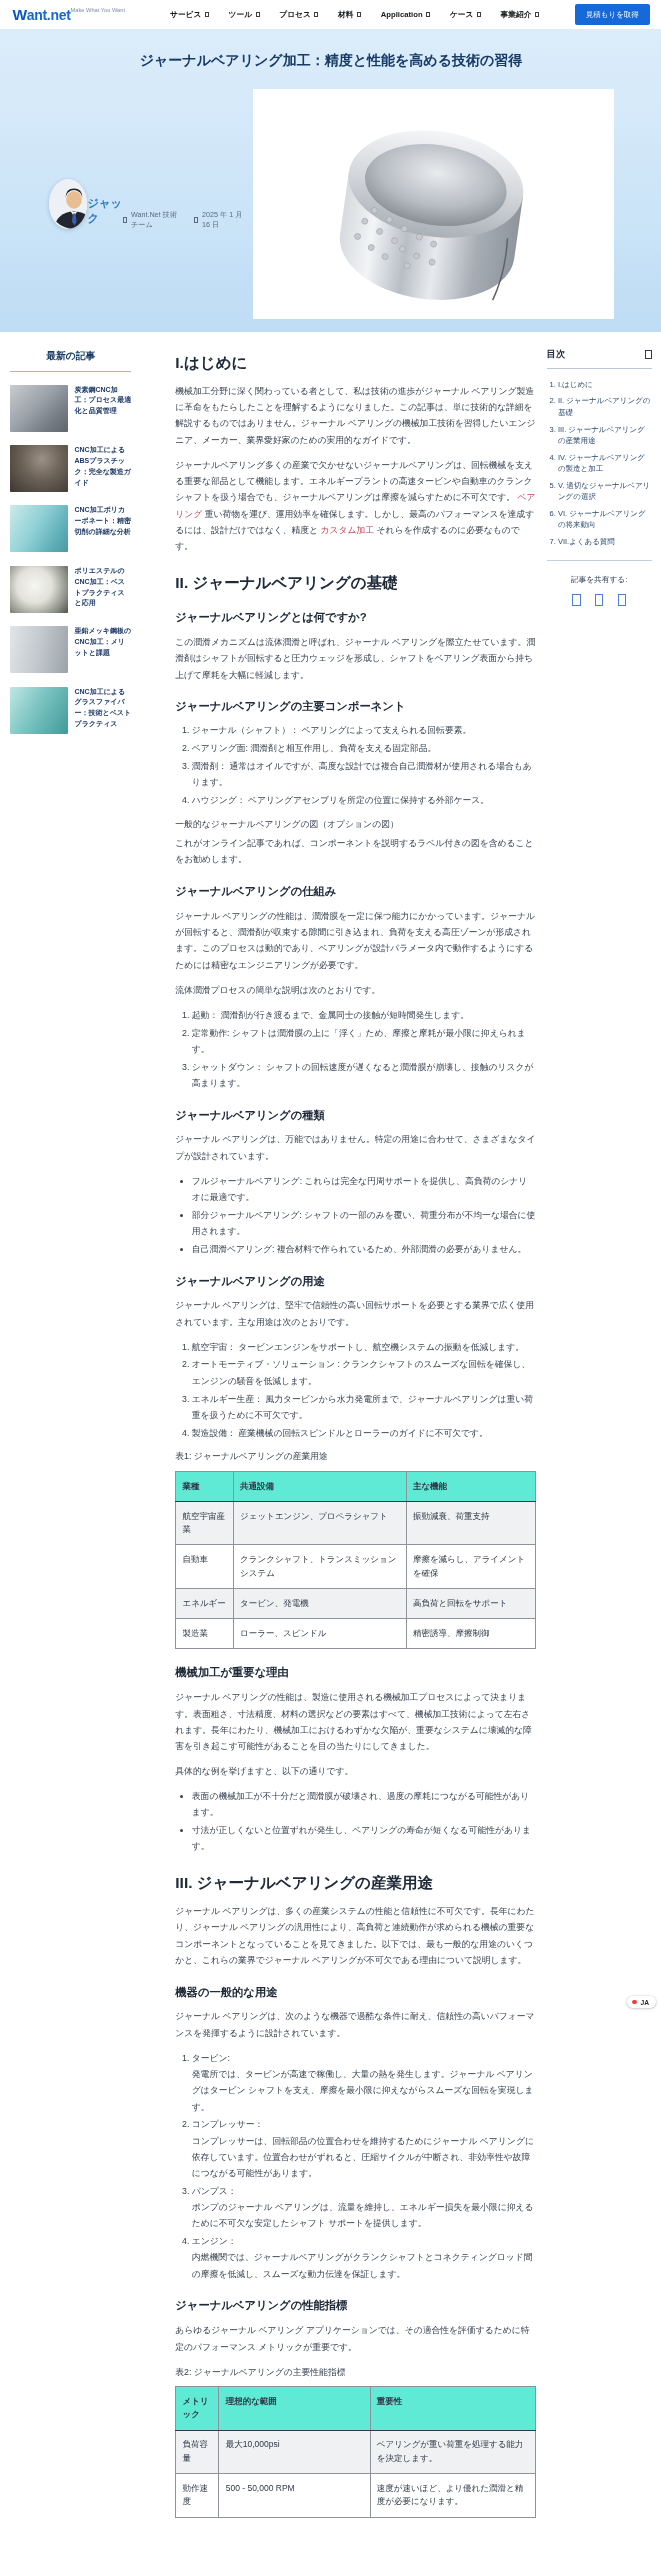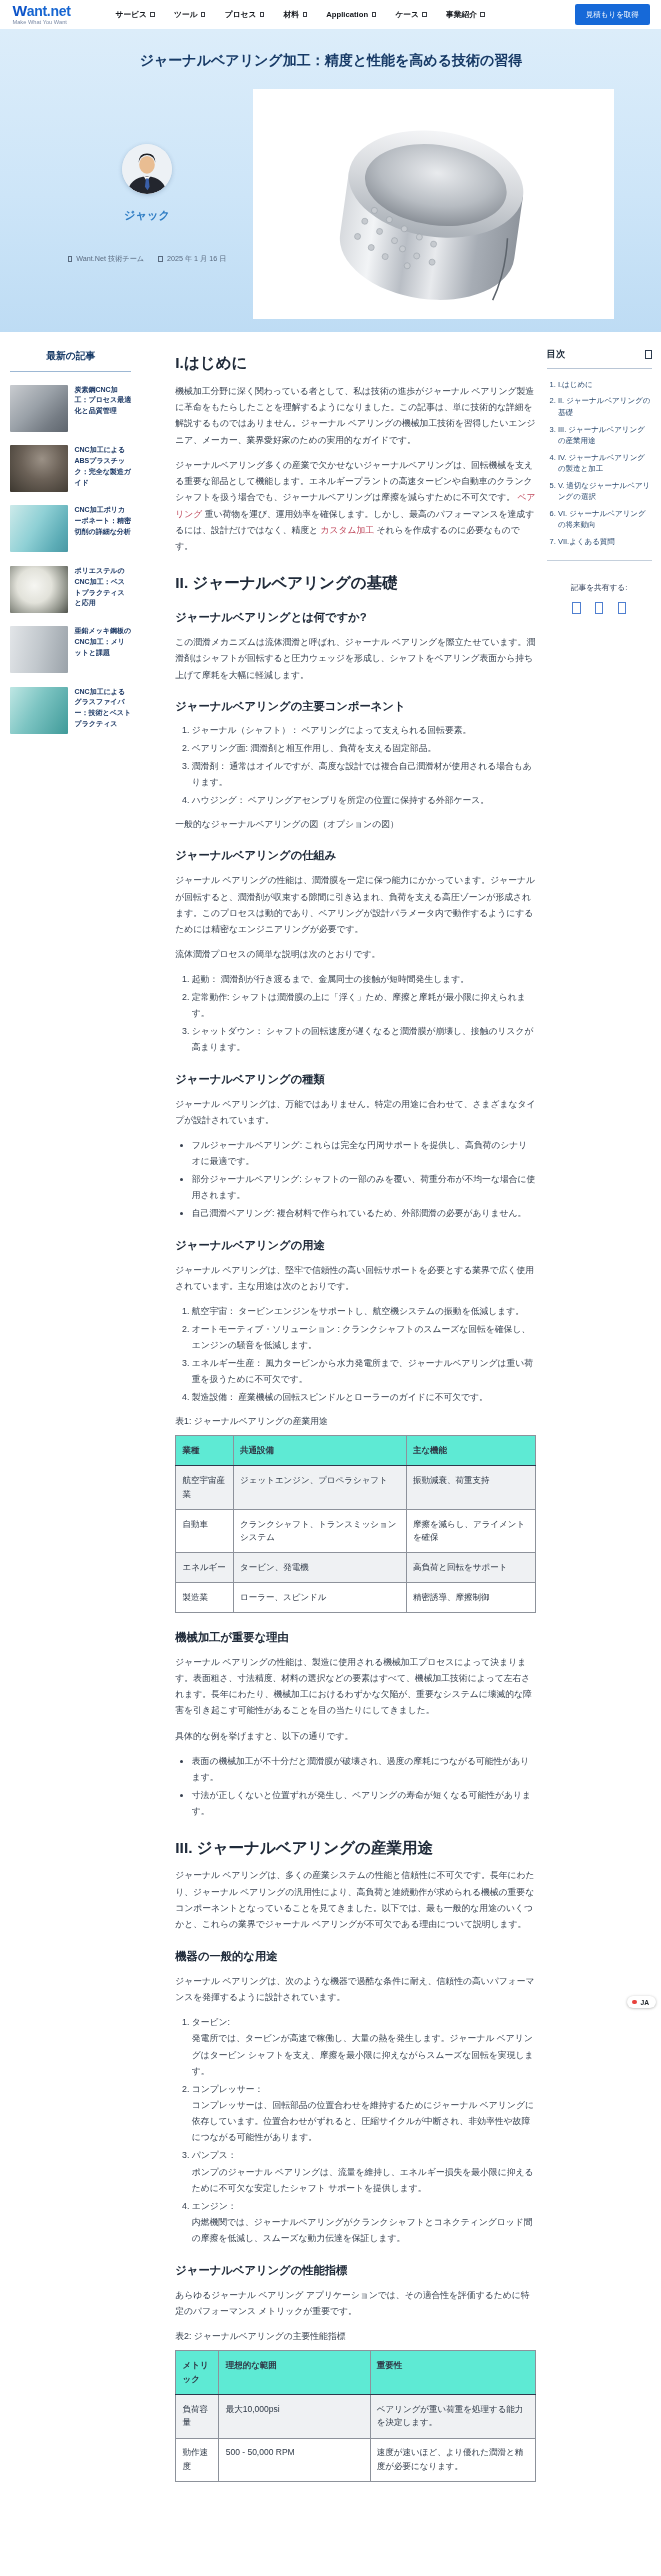--- a/index.html
+++ b/index.html
@@ -5,34 +5,34 @@
   * { box-sizing: border-box; }
   html,body { margin:0; padding:0; }
   body {
     width:662px; height:3091px; overflow:hidden; position:relative;
     background:#ffffff;
     font-family:"Liberation Sans","DejaVu Sans",sans-serif;
     color:#36404f;
   }
   
   .site-header { height:29px; background:#fff; display:flex; align-items:center; padding:0 12.4px; position:relative; z-index:3; }
-  .logo-block { display:flex; flex-direction:column; line-height:1; cursor:pointer; }
+  .logo-block { display:flex; flex-direction:row; line-height:1; cursor:pointer; }
   .logo-text { font-size:14px; font-weight:800; color:#1766d1; letter-spacing:-0.3px; }
   .logo-text .w { color:#0d54c9; font-size:15.5px; }
   .logo-tagline { font-size:5.7px; color:#7c8ba6; margin-top:1.5px; }
   .main-nav { display:flex; gap:19.6px; margin-left:45px; align-items:center; }
   .nav-item { display:flex; align-items:center; gap:3.6px; font-size:7.7px; font-weight:700; color:#15181d; cursor:pointer; white-space:nowrap; }
   .tofu { display:inline-block; border:0.8px solid #3c3f45; width:4.1px; height:5.7px; }
   .tofu.small { width:4.6px; height:6.2px; border-color:#5a6b80; }
   .cta-btn { margin-left:auto; background:#1669d8; color:#fff; font-size:7.5px; font-weight:400; padding:5.7px 10.8px; border-radius:2.1px; border:none; cursor:pointer; }
   
   .hero { background:linear-gradient(180deg,#dcedfa 0%,#cde5f8 55%,#bedcf4 100%); padding:14.4px 0 12.4px; }
   .hero-title { text-align:center; font-size:14px; font-weight:800; color:#173a66; margin:8.2px 0 19.6px; }
   .hero-row { display:flex; padding-left:49px; }
-  .author-col { width:196px; display:flex; flex-direction:column; align-items:center; justify-content:center; }
+  .author-col { width:196px; display:flex; flex-direction:row; align-items:center; justify-content:center; }
   .avatar { width:50px; height:50px; border-radius:50%; overflow:hidden; background:#edf2f7; box-shadow:0 1px 4.1px rgba(40,70,110,.25); }
   .author-name { color:#2e7cc3; font-size:11.3px; font-weight:700; margin-top:14.4px; }
   .author-meta { display:flex; gap:14px; margin-top:31px; color:#5b6b80; font-size:7.2px; align-items:center; }
   .meta-item { display:flex; align-items:center; gap:4.1px; }
   .hero-image-block { width:361px; height:230px; margin-left:7.7px; background:#fff; display:flex; align-items:center; justify-content:center; }
   
   .content { display:flex; align-items:flex-start; padding:0 10.3px; }
   
   .sidebar { width:121px; padding-top:18.5px; flex:none; }
   .sidebar-heading { font-size:9.8px; font-weight:700; color:#173a66; text-align:center; padding-bottom:8.2px; border-bottom:0.5px solid #9db8d4; margin:0 0 12.4px; }
@@ -59,21 +59,21 @@
   .article th { text-align:left; font-weight:700; padding:7.7px 6.2px; border:0.5px solid #8d929b; border-bottom:1.5px solid #2c3a4d; background:#5eead4; vertical-align:top; }
   .article td { padding:7.7px 6.2px; border:0.5px solid #8d929b; vertical-align:top; }
   .article tbody tr:nth-child(odd) td { background:#eff1f3; }
   
   .toc { width:105px; margin-left:10.3px; padding-top:16.5px; flex:none; }
   .toc-head { display:flex; justify-content:space-between; align-items:center; border-bottom:0.5px solid #b9c6d6; padding-bottom:7.2px; }
   .toc-title { font-size:9.3px; font-weight:700; color:#1d2b3a;text-align:right; }
   .toc-icon { display:inline-block; border:0.8px solid #2c3a4d; width:6.7px; height:9.3px; cursor:pointer; }
   .toc ol { margin:9.3px 0 12.4px; padding-left:11.3px; font-size:7.5px; color:#2c4a6e; line-height:1.5; }
   .toc li { margin:5.7px 0; cursor:pointer; }
-  .share { border-top:0.5px solid #c5d0dc; padding-top:22px; text-align:center; }
+  .share { border-top:0.5px solid #c5d0dc; padding-top:14px; text-align:center; }
   .share-label { font-size:7.7px; color:#33415a; }
   .share-icons { display:flex; gap:14.4px; justify-content:center; margin-top:9.3px; }
   .share-icon { width:8.2px; height:12px; border:1px solid #4f7fd0; cursor:pointer; }
   
   .lang-pill { position:absolute; right:6.2px; top:1996px; background:#fff; border-radius:8.2px; box-shadow:0 0.5px 2.6px rgba(0,0,0,.3); padding:2.6px 6.7px 2.6px 5.2px; display:flex; align-items:center; gap:3.6px; font-size:6.7px; font-weight:600; color:#24292f; cursor:pointer; z-index:5; }
   .lang-dot { width:4.6px; height:4.6px; border-radius:50%; background:#e8413c; }
 </style>
 </head>
 <body>
 
@@ -239,20 +239,21 @@
       <h3>ジャーナルベアリングとは何ですか?</h3>
       <p>この潤滑メカニズムは流体潤滑と呼ばれ、ジャーナル ベアリングを際立たせています。潤滑剤はシャフトが回転すると圧力ウェッジを形成し、シャフトをベアリング表面から持ち上げて摩耗を大幅に軽減します。</p>
       <h3>ジャーナルベアリングの主要コンポーネント</h3>
       <ol>
         <li>ジャーナル（シャフト）： ベアリングによって支えられる回転要素。</li>
         <li>ベアリング面: 潤滑剤と相互作用し、負荷を支える固定部品。</li>
         <li>潤滑剤： 通常はオイルですが、高度な設計では複合自己潤滑材が使用される場合もあります。</li>
         <li>ハウジング： ベアリングアセンブリを所定の位置に保持する外部ケース。</li>
       </ol>
       <p class="tight">一般的なジャーナルベアリングの図（オプションの図）</p>
+      <p class="tight">これがオンライン記事であれば、コンポーネントを説明するラベル付きの図を含めることをお勧めします。</p>
       <h3>ジャーナルベアリングの仕組み</h3>
       <p>ジャーナル ベアリングの性能は、潤滑膜を一定に保つ能力にかかっています。ジャーナルが回転すると、潤滑剤が収束する隙間に引き込まれ、負荷を支える高圧ゾーンが形成されます。このプロセスは動的であり、ベアリングが設計パラメータ内で動作するようにするためには精密なエンジニアリングが必要です。</p>
       <p>流体潤滑プロセスの簡単な説明は次のとおりです。</p>
       <ol>
         <li>起動： 潤滑剤が行き渡るまで、金属同士の接触が短時間発生します。</li>
         <li>定常動作: シャフトは潤滑膜の上に「浮く」ため、摩擦と摩耗が最小限に抑えられます。</li>
         <li>シャットダウン： シャフトの回転速度が遅くなると潤滑膜が崩壊し、接触のリスクが高まります。</li>
       </ol>
       <h3>ジャーナルベアリングの種類</h3>
       <p>ジャーナル ベアリングは、万能ではありません。特定の用途に合わせて、さまざまなタイプが設計されています。</p>

